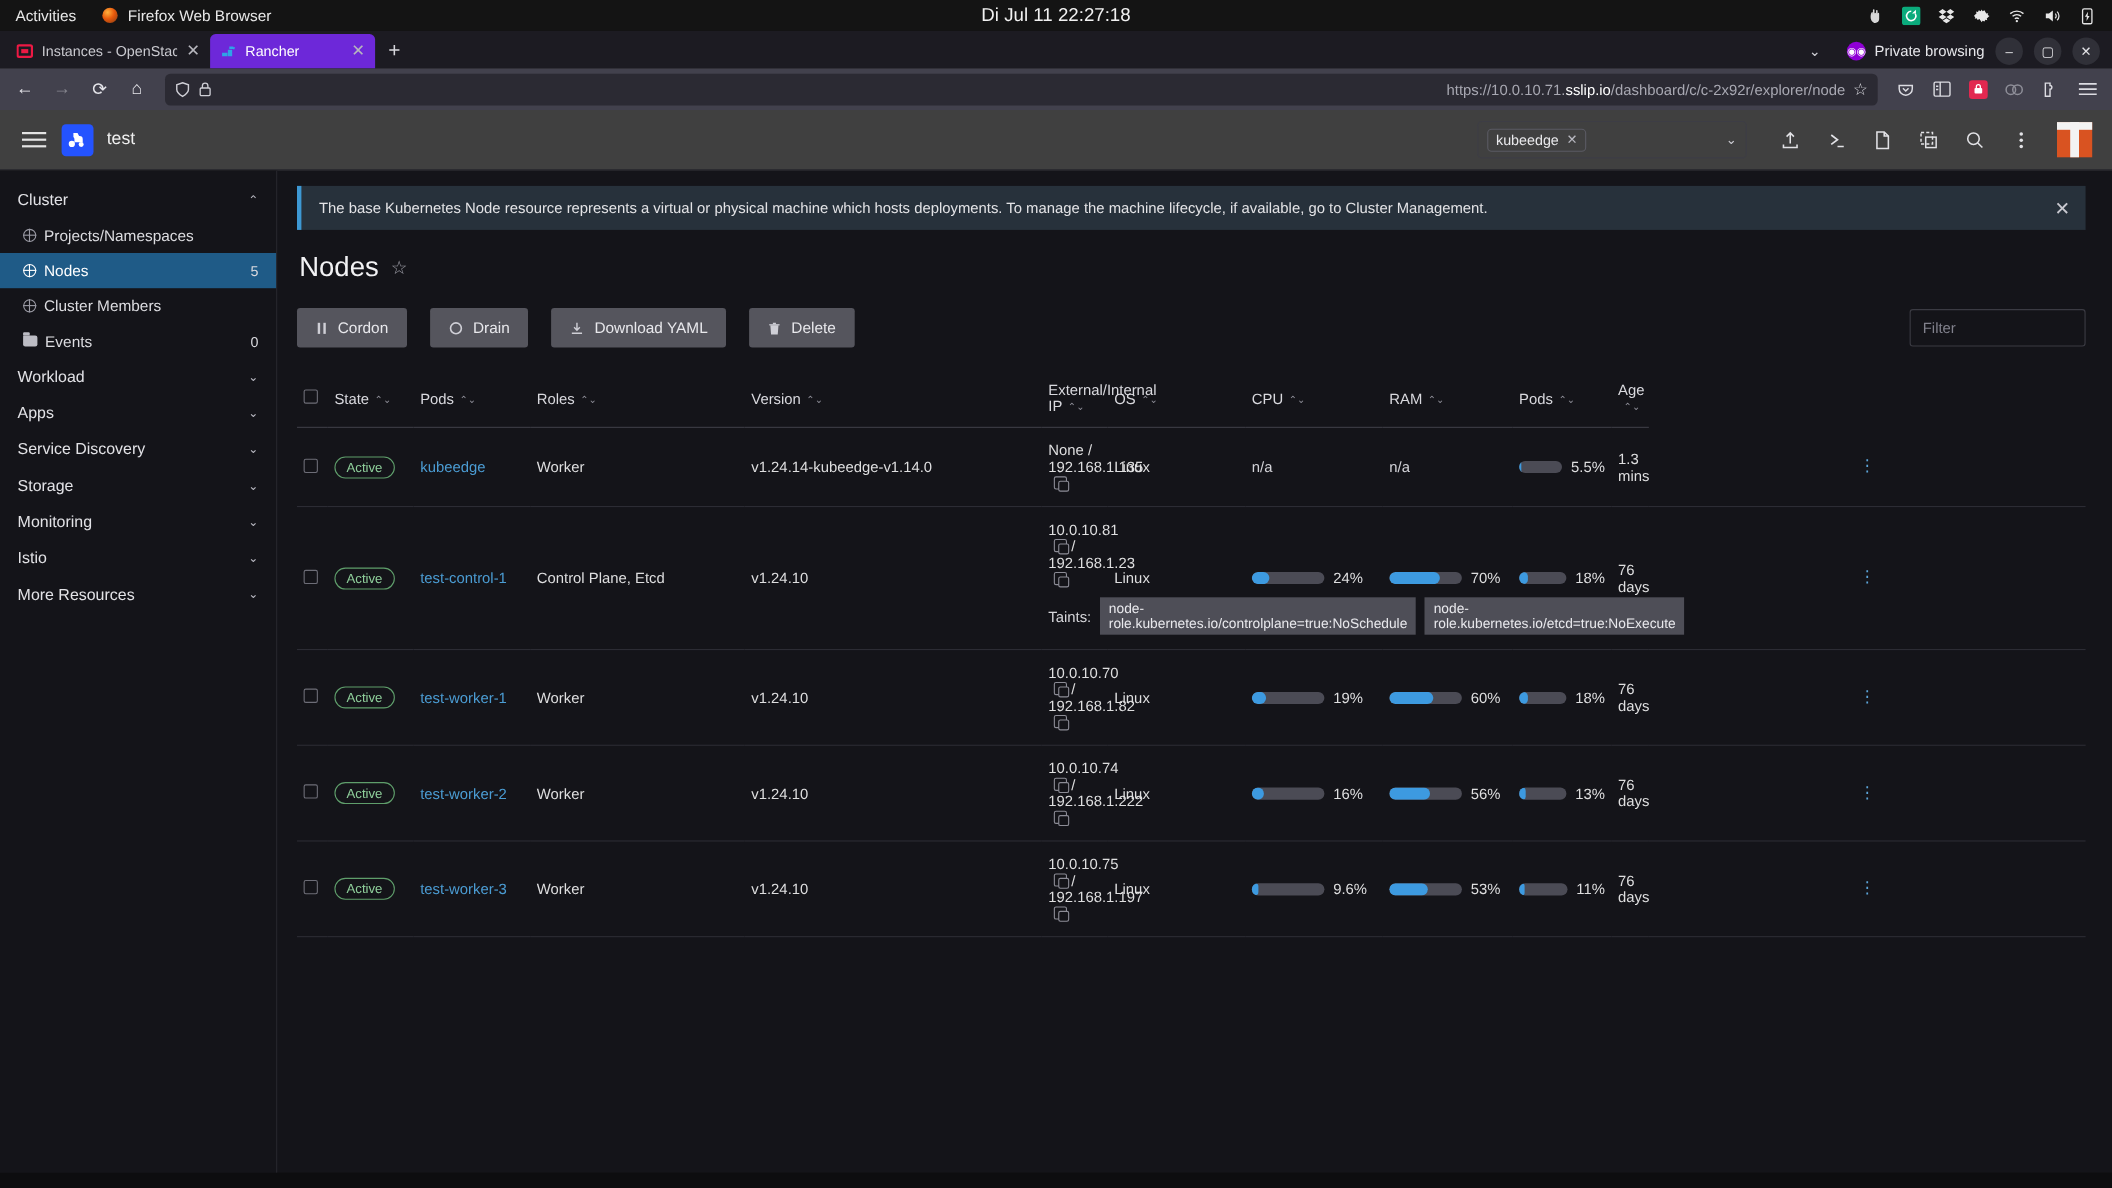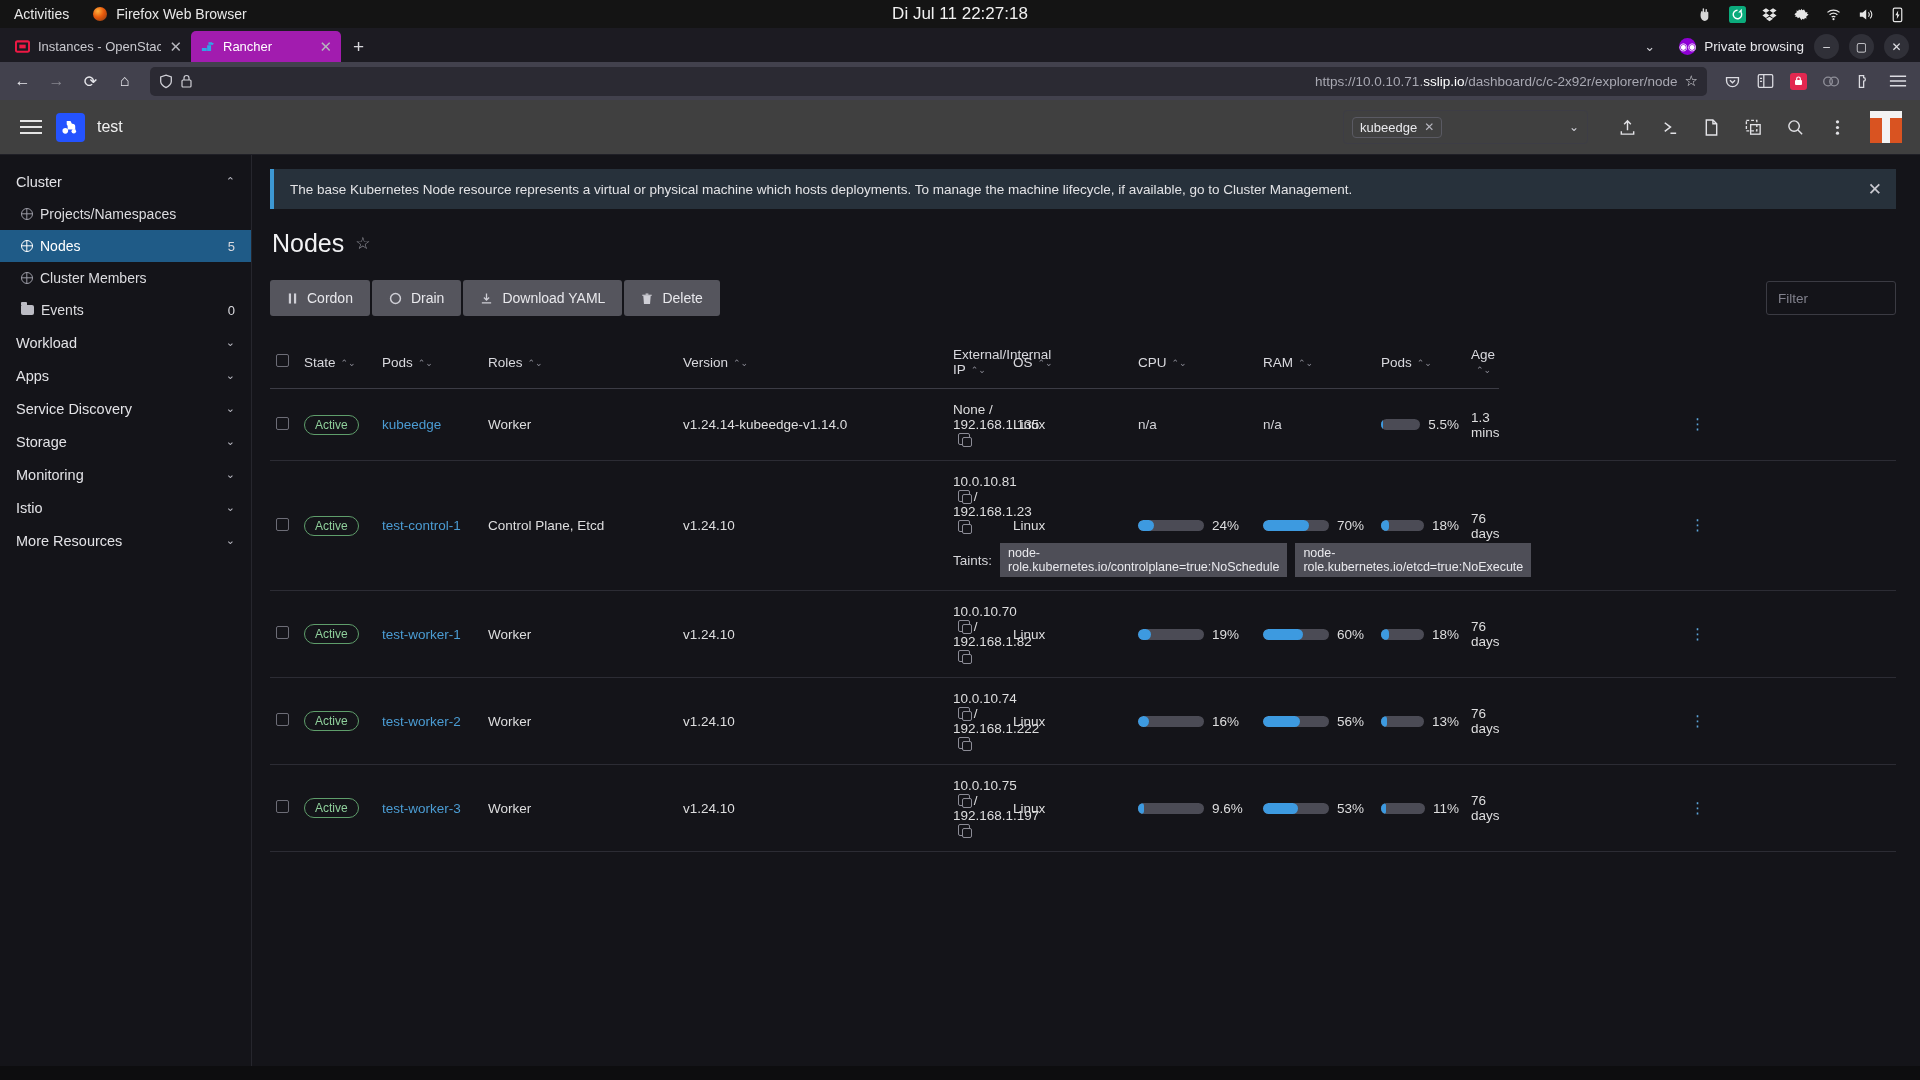--- a/index.html
+++ b/index.html
@@ -36,21 +36,21 @@
   
   .ff-tabbar {
     height: 34px; background: #1c1b22; display: flex; align-items: flex-end;
     padding: 0 6px; position: relative;
   }
   .ff-tab {
     height: 31px; display: flex; align-items: center; gap: 8px;
     padding: 0 9px; font-size: 13px; color: #c9c9cf;
     border-radius: 5px 5px 0 0; min-width: 150px; max-width: 185px;
   }
-  .ff-tab.active { background: #a21caf; color: #fff; }
+  .ff-tab.active { background: #6d28d9; color: #fff; }
   .tab-fav { width: 15px; height: 15px; flex: none; }
   .tab-title { flex: 1; white-space: nowrap; overflow: hidden; text-overflow: clip; }
   .tab-x { font-size: 15px; color: #b6b6bd; line-height: 1; flex: none; }
   .ff-newtab { font-size: 19px; color: #d6d6db; padding: 0 12px 4px 12px; }
   .ff-tabright {
     margin-left: auto; display: flex; align-items: center;
     gap: 10px; height: 31px; padding-right: 5px;
   }
   .chev-down { color: #d0d0d6; font-size: 13px; padding: 0 14px; }
   .pb-badge { display: flex; align-items: center; gap: 8px; font-size: 13.5px; color: #e6e6ea; }
@@ -174,27 +174,27 @@
     background: #27313b; border-left: 4px solid #3d98d3; height: 40px;
     display: flex; align-items: center; padding: 0 14px 0 16px;
     font-size: 13.5px; color: #e3e3e6; margin-bottom: 20px;
   }
   .banner .bx { margin-left: auto; font-size: 17px; color: #c9c9d0; }
   .pg-title {
     display: flex; align-items: center; gap: 11px;
     font-size: 25px; color: #f2f2f4; font-weight: 400; margin: 0 0 22px 2px;
   }
   .star { font-size: 17px; color: #9a9aa3; }
-  .actions { display: flex; gap: 2px; align-items: center; margin-bottom: 22px; }
+  .actions { display: flex; gap: 21px; align-items: center; margin-bottom: 22px; }
   .abtn {
     height: 36px; background: #55555d; border-radius: 3px; display: flex;
     align-items: center; gap: 9px; padding: 0 17px; font-size: 14px; color: #e8e8ec;
   }
   .filter-box {
-    margin-left: auto; width: 130px; height: 34px; border: 1px solid #3b3b43;
+    margin-left: auto; width: 160px; height: 34px; border: 1px solid #3b3b43;
     border-radius: 3px; display: flex; align-items: center; padding: 0 11px;
     font-size: 13.5px; color: #81818c;
   }
 
   table { width: 100%; border-collapse: collapse; table-layout: fixed; }
   thead th {
     text-align: left; font-size: 13.5px; font-weight: 400; color: #d9d9de;
     padding: 9px 6px 11px 6px; border-bottom: 1px solid #3c3c45;
   }
   .sortc { display: inline-block; margin-left: 5px; color: #8d8d97; font-size: 9px; line-height: 1; vertical-align: 1px; }

